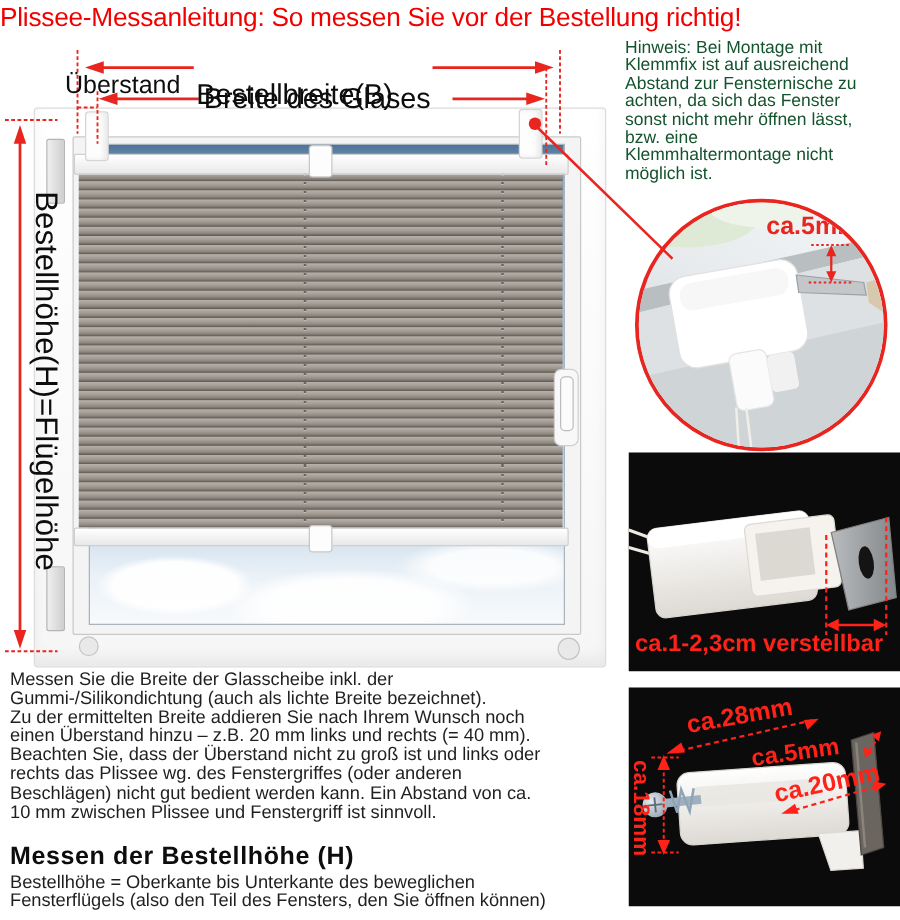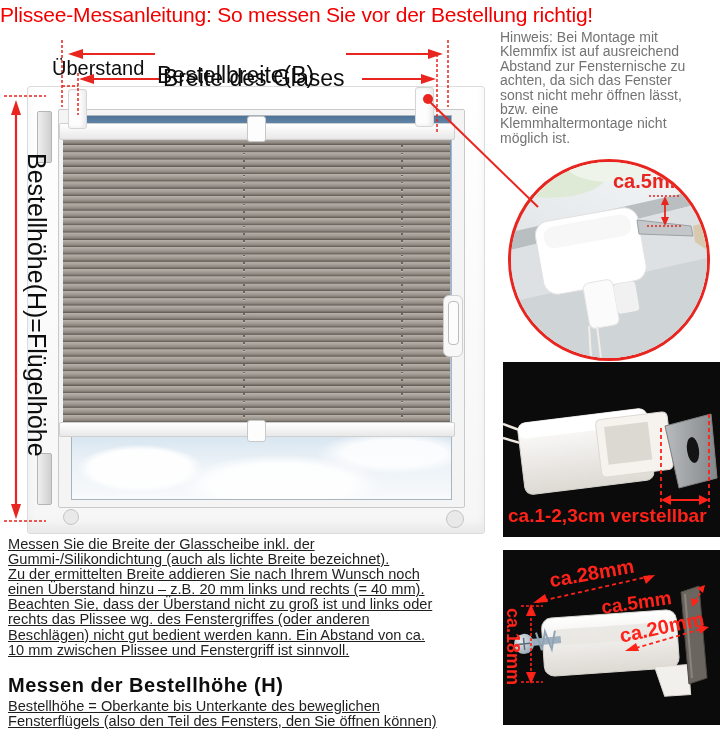--- a/index.html
+++ b/index.html
@@ -34,38 +34,38 @@
   .handle-lever{left:4px;top:5px;width:9px;height:42px;background:#fcfcfc;border:1px solid #bdbdbd;border-radius:4px;}
   .cap{border-radius:50%;background:#e9e9e9;border:1px solid #c5c5c5;}
 
   
   .lab{color:#0d0d0d;white-space:nowrap;}
   .lab.big{font-size:23px;}
   .lab.mid{font-size:20px;}
   .lab.rot{font-size:25px;transform:rotate(90deg);transform-origin:left top;}
 
   
-  .hinweis{left:500px;top:30px;width:218px;font-size:14px;line-height:14.4px;color:#737373;white-space:pre-line;}
+  .hinweis{left:500px;top:30px;width:218px;font-size:14px;line-height:14.4px;color:#14532d;white-space:pre-line;}
   .inset{left:508px;top:159px;width:196px;height:196px;border:3px solid #e8251f;border-radius:50%;overflow:hidden;
          background:linear-gradient(205deg,#f5f7f8 0%,#e6eaec 45%,#ccd1d4 100%);}
   .inset-label{left:102px;top:8px;font-size:20px;font-weight:600;color:#e8251f;}
   .photo{left:503px;width:217px;height:175px;background:#0b0b0b;overflow:hidden;}
   .photo.adj{top:362px;} .photo.dim{top:550px;}
   .plabel{color:#ff2219;font-weight:700;white-space:nowrap;}
   .adj-label{left:5px;top:143px;font-size:19px;}
   .dim-w{left:46px;top:12px;font-size:20px;transform:rotate(-10deg);}
   .dim-g{left:98px;top:42px;font-size:19px;transform:rotate(-8deg);}
   .dim-c{left:116px;top:66px;font-size:20px;transform:rotate(-12deg);}
   .dim-h{left:20px;top:58px;font-size:18px;transform:rotate(90deg);transform-origin:left top;}
 
   
   .textblock{left:8px;top:535px;width:494px;}
   .textblock h2{margin:0;font-size:20px;font-weight:700;letter-spacing:.5px;color:#0d0d0d;}
   .textblock h2.second{margin-top:16px;}
-  .prose{margin:2px 0 0 0;font-size:14.6px;line-height:15.1px;color:#1f1f1f;white-space:pre-line;text-decoration:underline;}
+  .prose{margin:2px 0 0 0;font-size:14.6px;line-height:15.1px;color:#1f1f1f;white-space:pre-line;}
 
   svg{display:block;}
   .overlay{left:0;top:0;z-index:5;pointer-events:none;}
   .z6{z-index:6;}
 </style>
 </head>
 <body>
 
 <div class="page">
 

